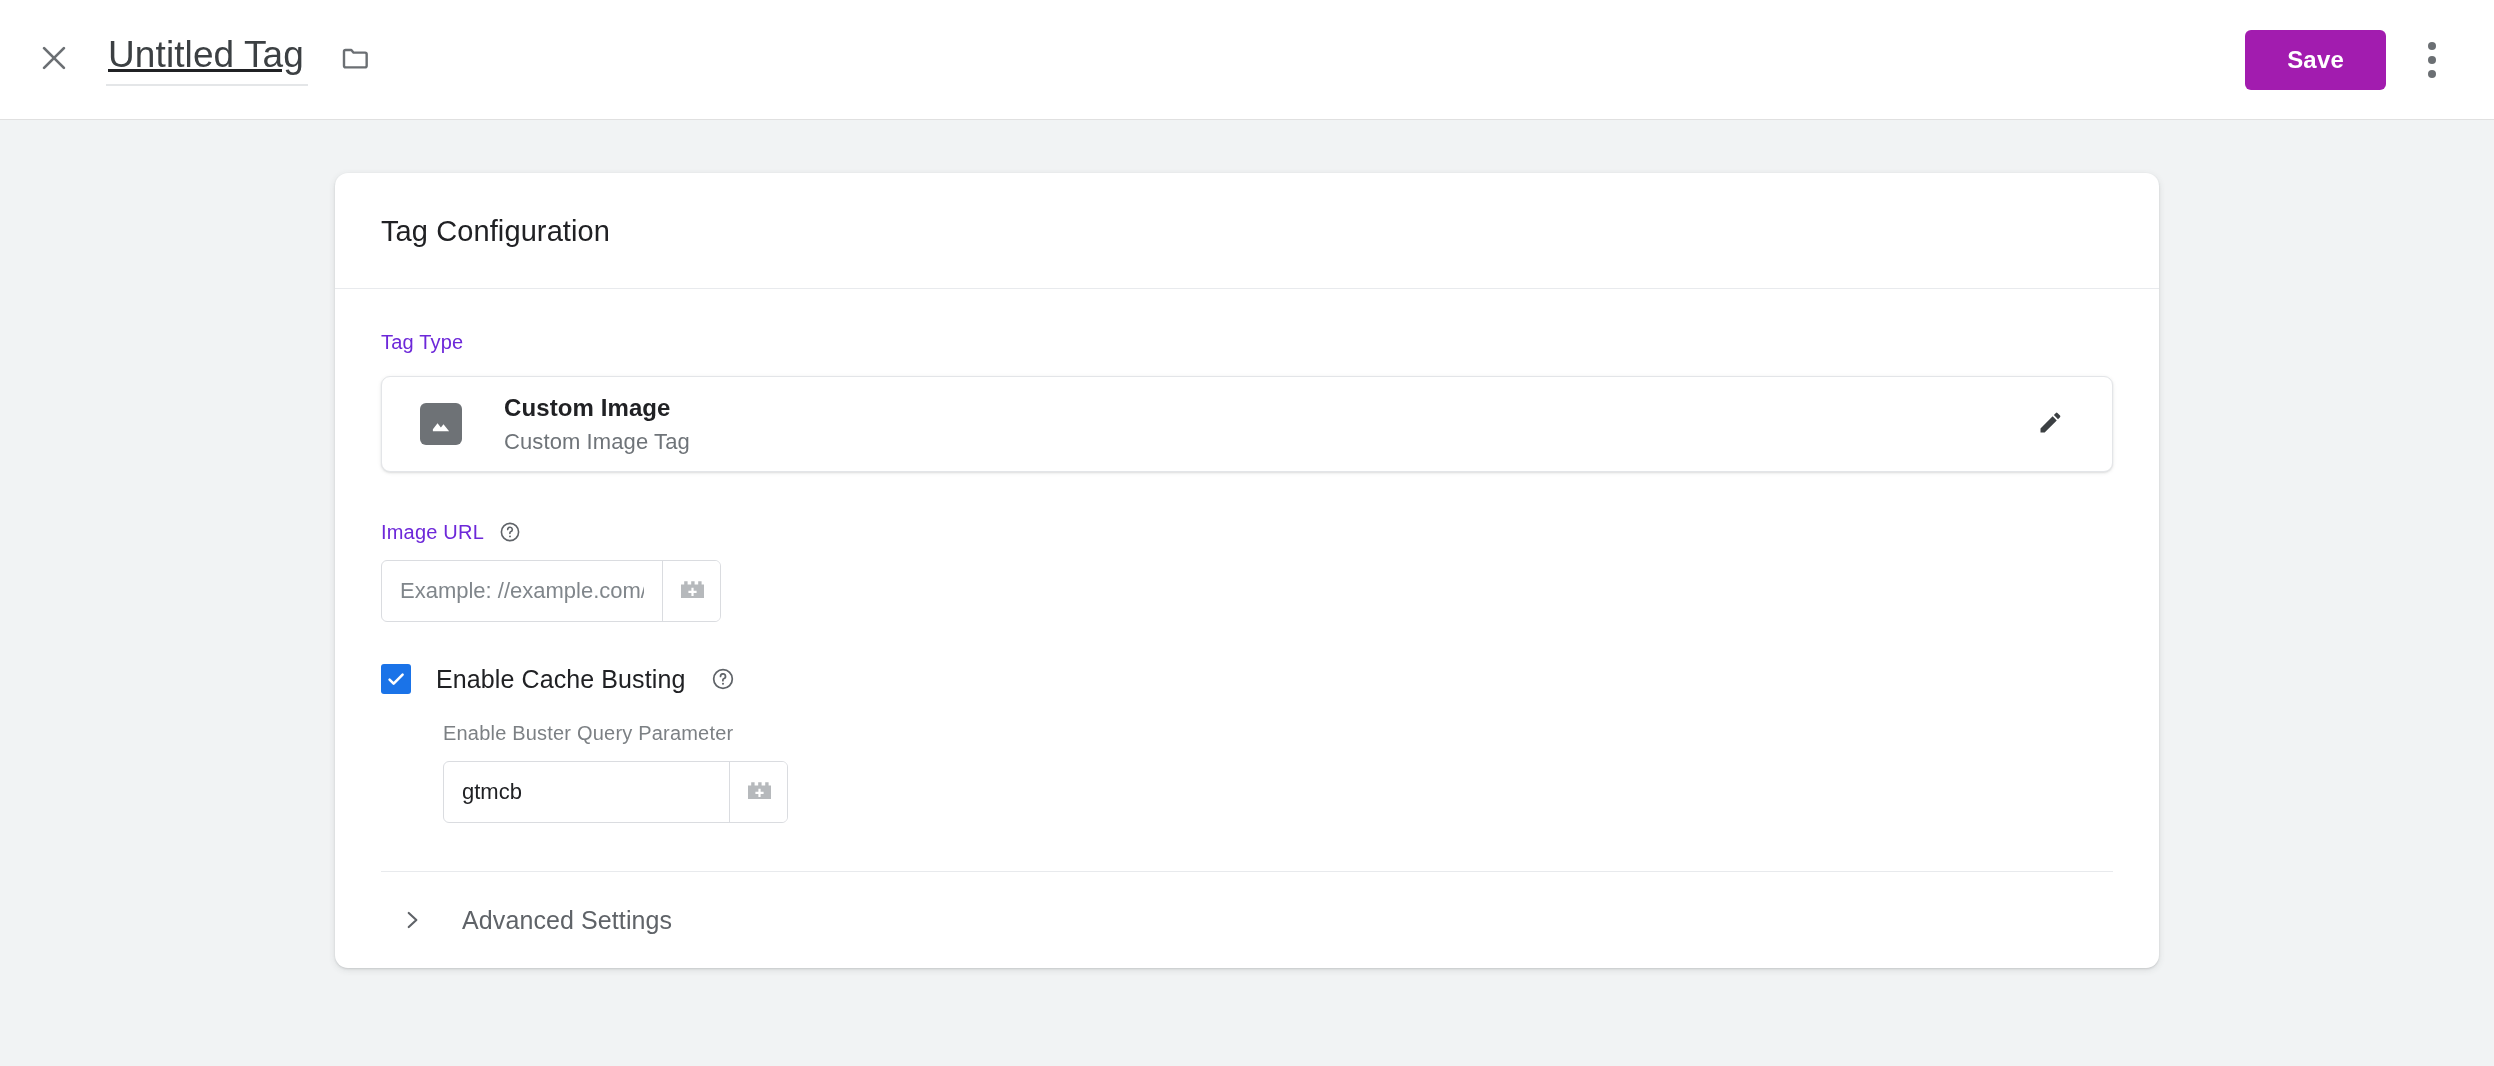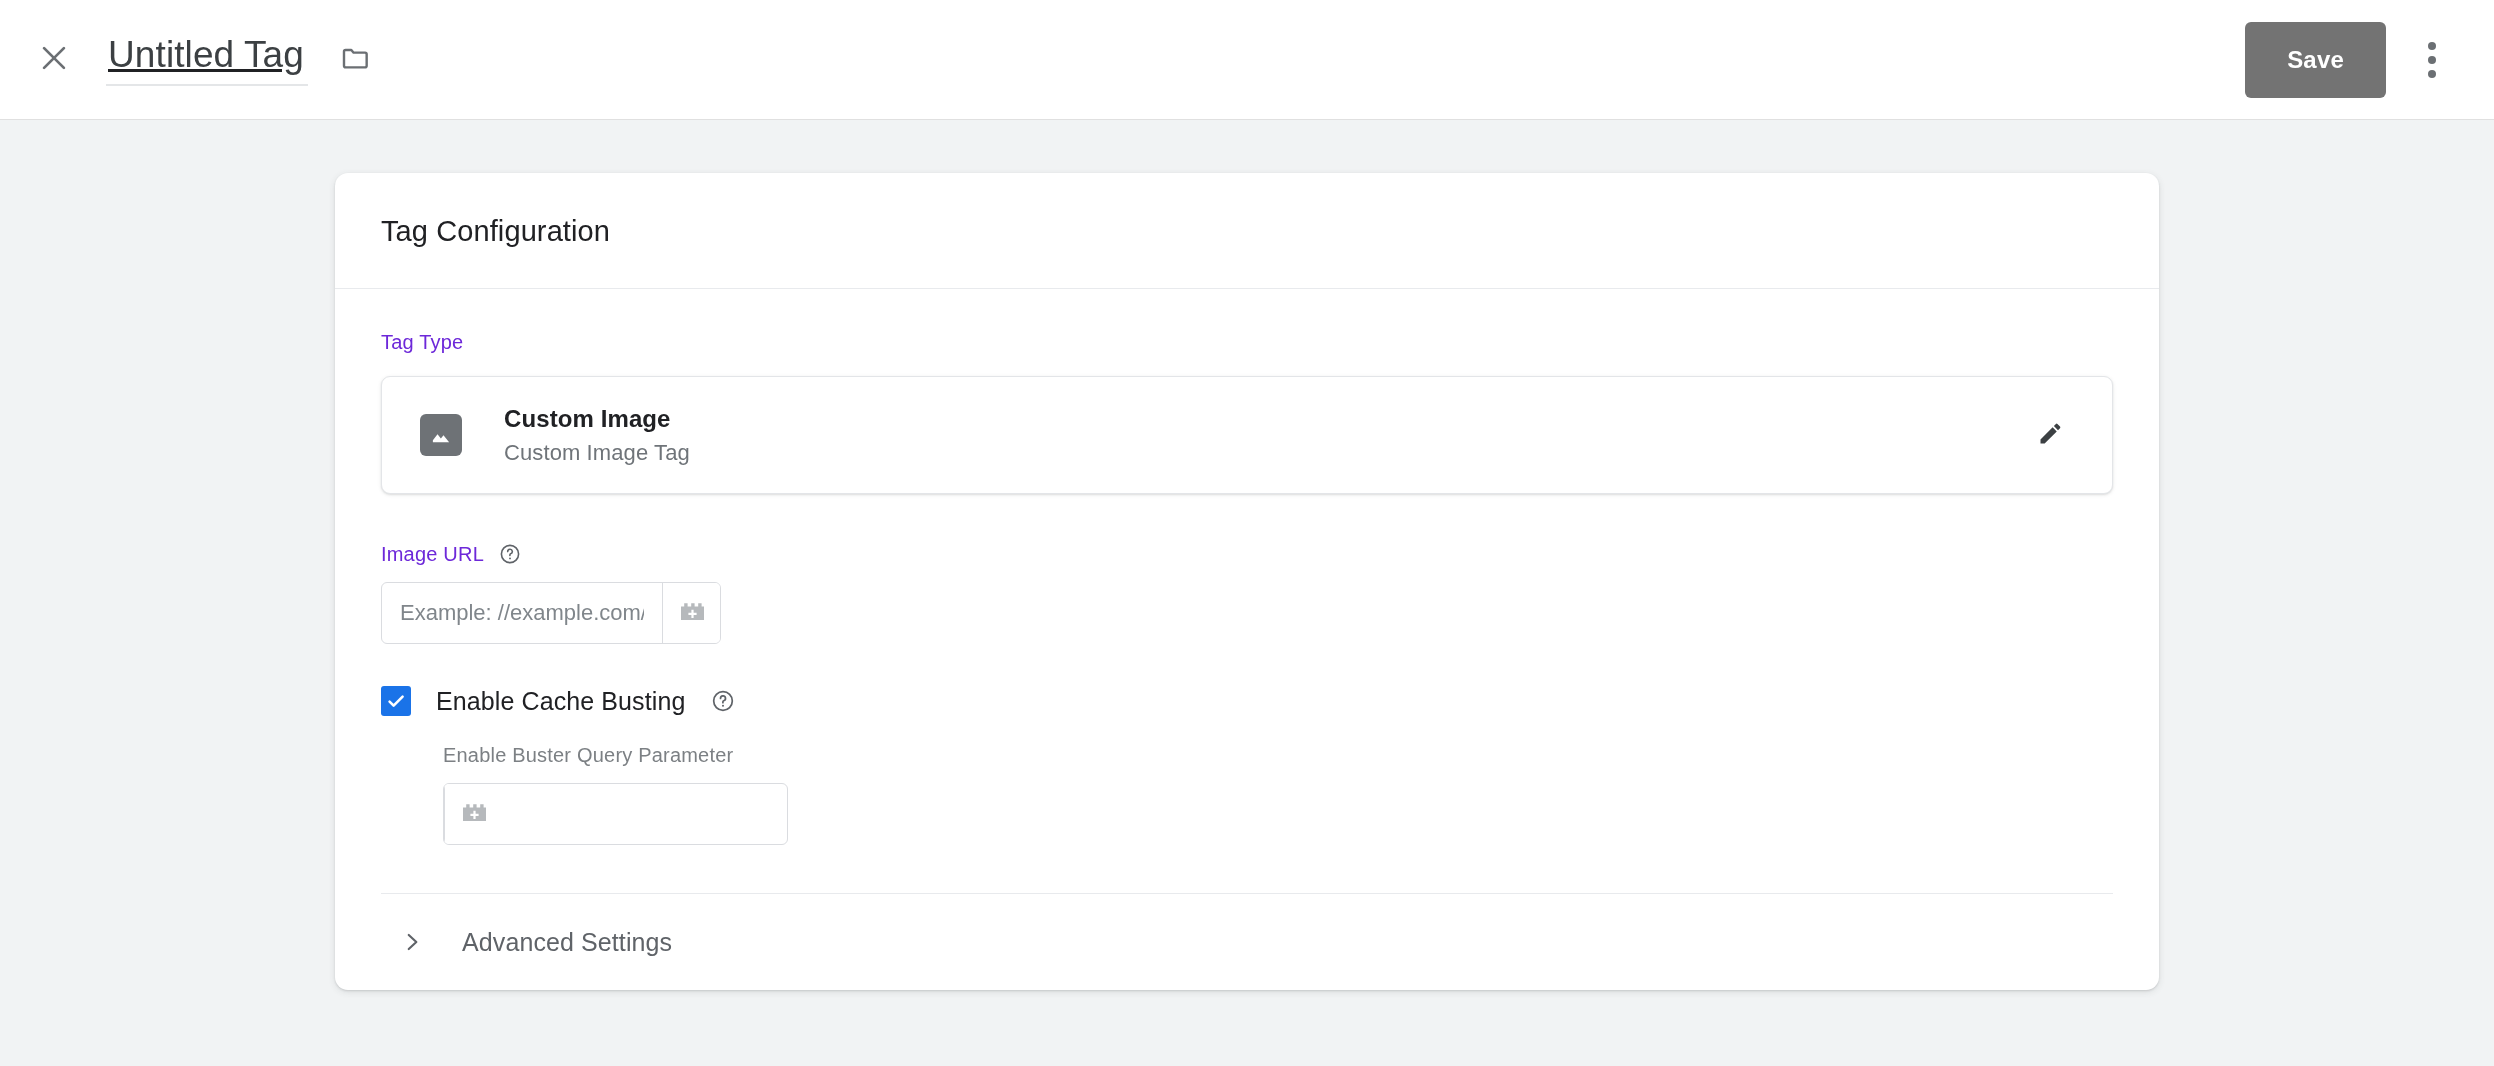--- a/index.html
+++ b/index.html
@@ -60,29 +60,29 @@
     flex: none;
   }
 
   .header-right {
     margin-left: auto;
     display: flex;
     align-items: center;
     gap: 18px;
   }
   .save-btn {
-    background: #737373;
+    background: #a21caf;
     color: #ffffff;
     border: none;
     border-radius: 6px;
     font-family: inherit;
     font-size: 24px;
     font-weight: 600;
     letter-spacing: 0.2px;
-    height: 76px;
+    height: 60px;
     padding: 0 42px;
     cursor: pointer;
     line-height: 1;
   }
   .kebab-btn {
     width: 56px; height: 56px;
     display: flex; flex-direction: column;
     align-items: center; justify-content: center;
     gap: 6px;
     border-radius: 50%;
@@ -131,21 +131,21 @@
   }
 
   
   .tag-type-block { margin-top: 0; }
   .tag-type-box {
     margin-top: 22px;
     border: 1px solid #e3e5e8;
     border-radius: 9px;
     background: #fff;
     box-shadow: 0 1px 2px rgba(60,64,67,.12), 0 1px 4px rgba(60,64,67,.08);
-    height: 118px;
+    height: 96px;
     display: flex;
     align-items: center;
     padding: 0 32px 0 38px;
     cursor: pointer;
   }
   .tag-type-icon {
     width: 42px; height: 42px;
     border-radius: 6px;
     background: #6e7276;
     display: flex; align-items: center; justify-content: center;
@@ -366,20 +366,21 @@
             <circle cx="12" cy="12" r="8.6"></circle>
             <path d="M9.7 9.6a2.3 2.3 0 1 1 2.9 2.2c-.5.2-.7.6-.7 1.1v.6" stroke-linecap="round"></path>
             <circle cx="12" cy="16.4" r=".95" fill="#5f6368" stroke="none"></circle>
           </svg>
         </span>
       </div>
 
       <div class="nested-field">
         <div class="nested-label">Enable Buster Query Parameter</div>
         <div class="input-group param-width">
+          <input class="text-input" type="text" value="gtmcb" style="">
           <button class="var-btn">
             <span>
               <svg width="30" height="28" viewBox="0 0 30 28">
                 <path d="M4 8.5h3.2V5.2h3.4v3.3h3.6V5.2h3.4v3.3h3.6V5.2h3.4v3.3H27V22H4V8.5z" fill="#b6b9bc"></path>
                 <path d="M14.4 11.7h2.2v3h3v2.2h-3v3h-2.2v-3h-3v-2.2h3v-3z" fill="#ffffff"></path>
               </svg>
             </span>
           </button>
         </div>
       </div>

